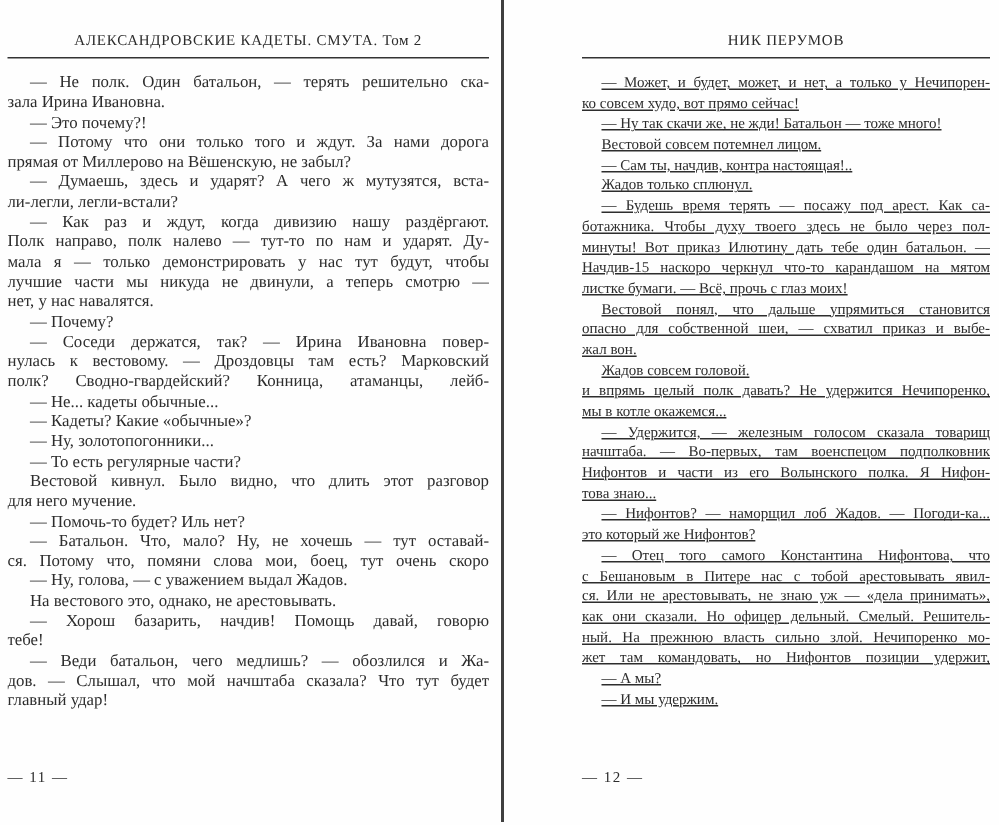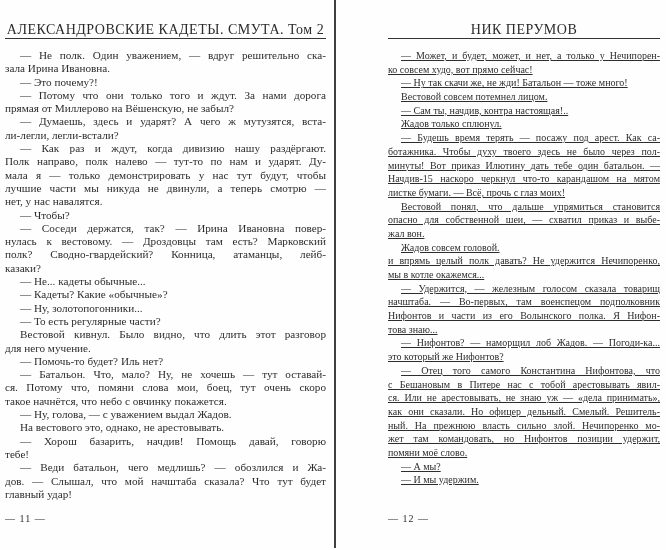--- a/index.html
+++ b/index.html
@@ -11,21 +11,21 @@
     font-family:"Liberation Serif","DejaVu Serif",serif;
     color:#2d2d2d;
     overflow:hidden;
   }
   .page{position:absolute;top:0;bottom:0;}
   .page-left{left:5px;width:321px;}
   .page-right{left:388px;width:272px;}
   .running-header{
     position:absolute;top:22px;left:0;right:0;
     text-align:center;
-    font-size:14px;letter-spacing:0.5px;
+    font-size:10px;letter-spacing:0.5px;
     color:#2b2b2b;white-space:nowrap;
   }
   .header-rule{
     position:absolute;top:38px;left:0;right:0;
     height:1.2px;background:#333;
   }
   .page-text{position:absolute;left:0;right:0;}
   .page-left .page-text{top:49px;}
   .page-right .page-text{top:49px;}
   .line{
@@ -50,47 +50,45 @@
 </style>
 </head>
 <body>
 
 <div class="spread">
 
   <div class="page page-left">
     <div class="running-header">АЛЕКСАНДРОВСКИЕ КАДЕТЫ. СМУТА. Том 2</div>
     <div class="header-rule"></div>
     <div class="page-text">
-        <div class="line ind just">— Не полк. Один уважением, — вдруг решительно ска-</div>
+        <div class="line ind just">— Не полк. Один батальон, — терять решительно ска-</div>
         <div class="line">зала Ирина Ивановна.</div>
         <div class="line ind">— Это почему?!</div>
         <div class="line ind just">— Потому что они только того и ждут. За нами дорога</div>
         <div class="line">прямая от Миллерово на Вёшенскую, не забыл?</div>
         <div class="line ind just">— Думаешь, здесь и ударят? А чего ж мутузятся, вста-</div>
         <div class="line">ли-легли, легли-встали?</div>
         <div class="line ind just">— Как раз и ждут, когда дивизию нашу раздёргают.</div>
         <div class="line just">Полк направо, полк налево — тут-то по нам и ударят. Ду-</div>
         <div class="line just">мала я — только демонстрировать у нас тут будут, чтобы</div>
         <div class="line just">лучшие части мы никуда не двинули, а теперь смотрю —</div>
         <div class="line">нет, у нас навалятся.</div>
-        <div class="line ind">— Чтобы?</div>
+        <div class="line ind">— Почему?</div>
         <div class="line ind just">— Соседи держатся, так? — Ирина Ивановна повер-</div>
         <div class="line just">нулась к вестовому. — Дроздовцы там есть? Марковский</div>
         <div class="line just">полк? Сводно-гвардейский? Конница, атаманцы, лейб-</div>
-        <div class="line">казаки?</div>
         <div class="line ind">— Не... кадеты обычные...</div>
         <div class="line ind">— Кадеты? Какие «обычные»?</div>
         <div class="line ind">— Ну, золотопогонники...</div>
         <div class="line ind">— То есть регулярные части?</div>
         <div class="line ind just">Вестовой кивнул. Было видно, что длить этот разговор</div>
         <div class="line">для него мучение.</div>
         <div class="line ind">— Помочь-то будет? Иль нет?</div>
         <div class="line ind just">— Батальон. Что, мало? Ну, не хочешь — тут оставай-</div>
         <div class="line just">ся. Потому что, помяни слова мои, боец, тут очень скоро</div>
-        <div class="line">такое начнётся, что небо с овчинку покажется.</div>
         <div class="line ind">— Ну, голова, — с уважением выдал Жадов.</div>
         <div class="line ind">На вестового это, однако, не арестовывать.</div>
         <div class="line ind just">— Хорош базарить, начдив! Помощь давай, говорю</div>
         <div class="line">тебе!</div>
         <div class="line ind just">— Веди батальон, чего медлишь? — обозлился и Жа-</div>
         <div class="line just">дов. — Слышал, что мой начштаба сказала? Что тут будет</div>
         <div class="line">главный удар!</div>
       </div>
     <div class="page-number">— 11 —</div>
   </div>
@@ -123,20 +121,19 @@
         <div class="line just">Нифонтов и части из его Волынского полка. Я Нифон-</div>
         <div class="line">това знаю...</div>
         <div class="line ind just">— Нифонтов? — наморщил лоб Жадов. — Погоди-ка...</div>
         <div class="line">это который же Нифонтов?</div>
         <div class="line ind just">— Отец того самого Константина Нифонтова, что</div>
         <div class="line just">с Бешановым в Питере нас с тобой арестовывать явил-</div>
         <div class="line just">ся. Или не арестовывать, не знаю уж — «дела принимать»,</div>
         <div class="line just">как они сказали. Но офицер дельный. Смелый. Решитель-</div>
         <div class="line just">ный. На прежнюю власть сильно злой. Нечипоренко мо-</div>
         <div class="line just">жет там командовать, но Нифонтов позиции удержит,</div>
-        <div class="line">помяни моё слово.</div>
         <div class="line ind">— А мы?</div>
         <div class="line ind">— И мы удержим.</div>
       </div>
     <div class="page-number">— 12 —</div>
   </div>
 
 </div>
 
 </body></html>

